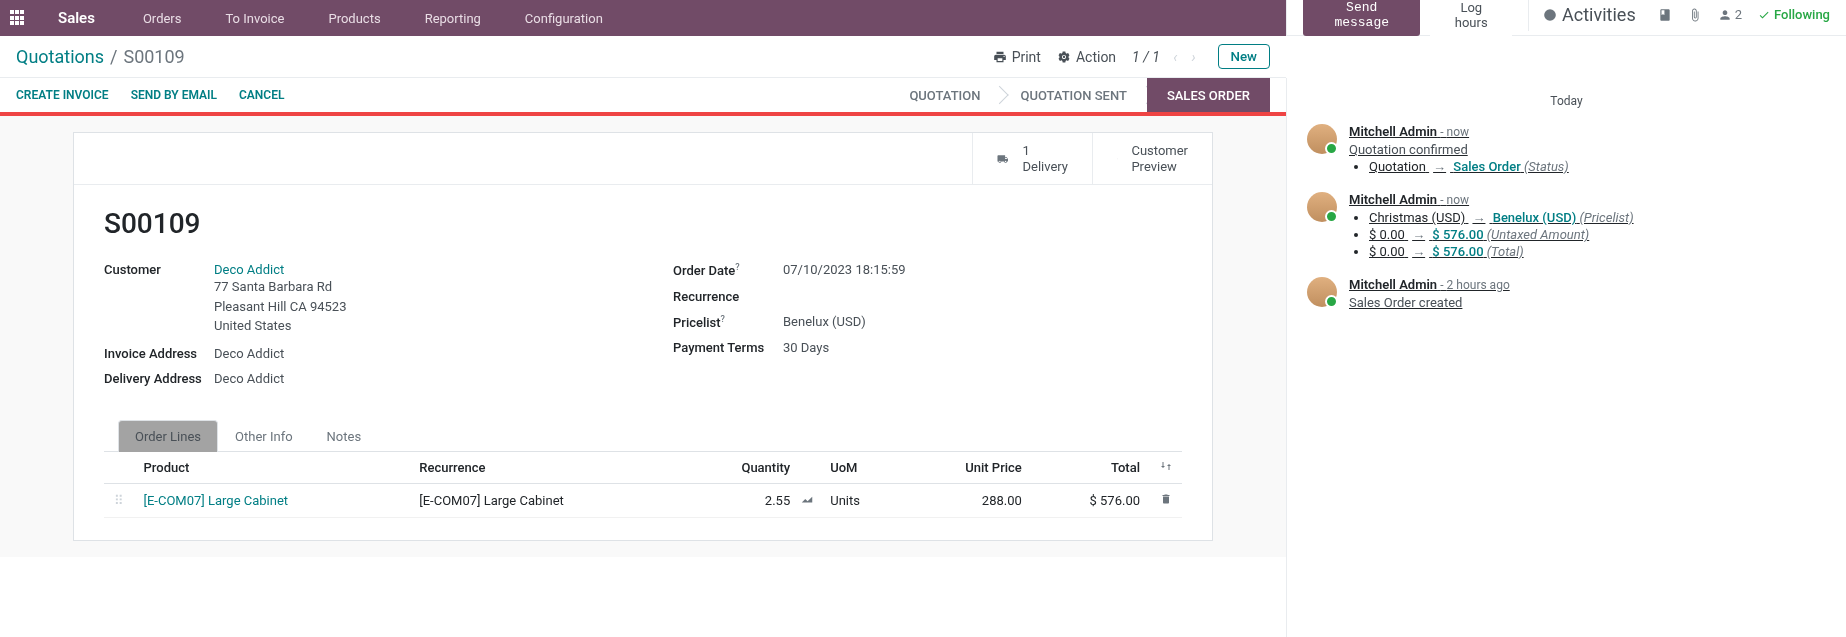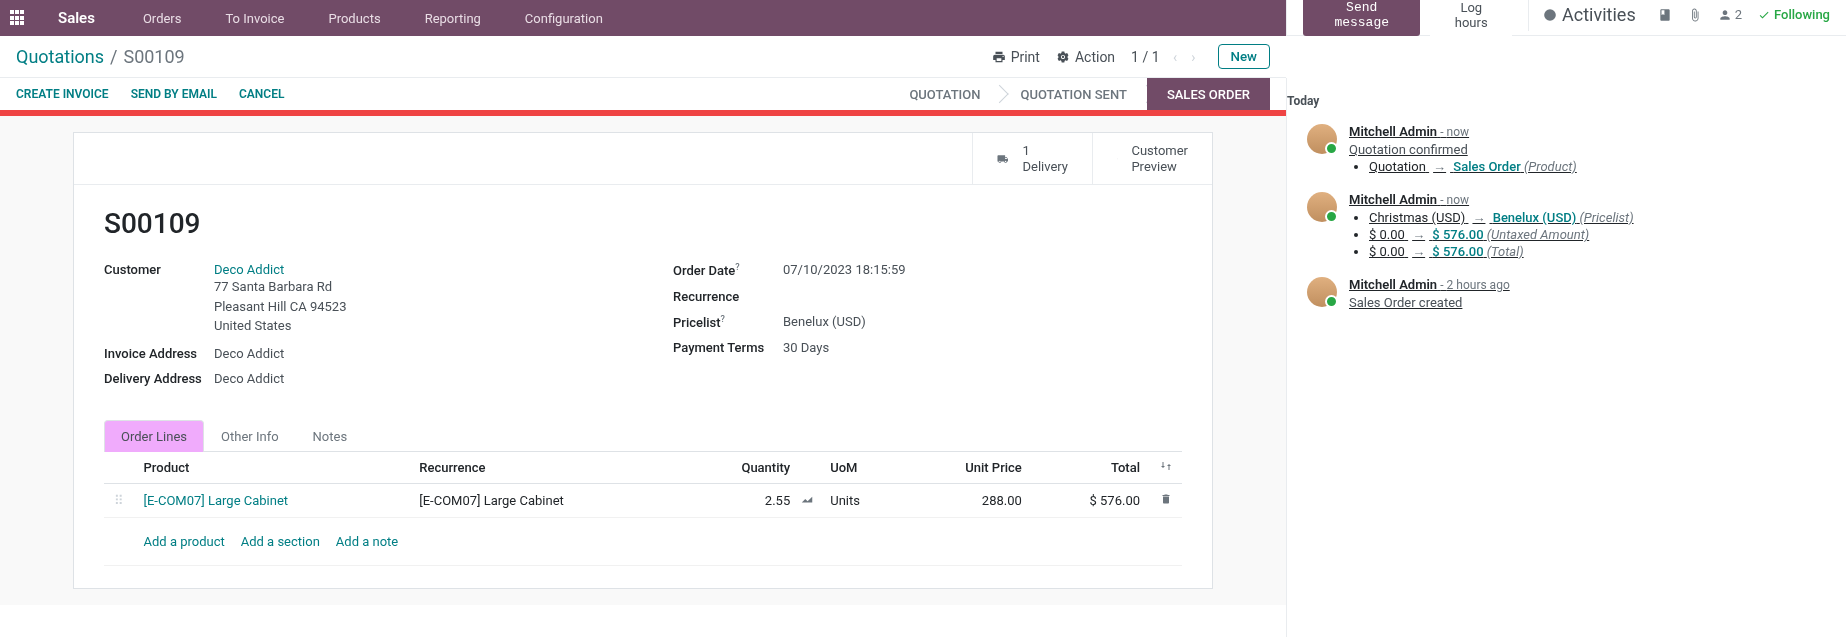--- a/index.html
+++ b/index.html
@@ -19,27 +19,27 @@
 .navbar .nav-right .icon { cursor: pointer; fill: #fff; }
 .navbar .nav-right .company { cursor: pointer; }
 
 
 .control-panel { display: flex; align-items: center; padding: 10px 16px; border-bottom: 1px solid #e9ecef; height: 42px; }
 .breadcrumb { font-size: 18px; color: #6c757d; display: flex; align-items: center; gap: 6px; }
 .breadcrumb a { color: #017e84; text-decoration: none; cursor: pointer; }
 .breadcrumb .current { color: #6c757d; }
 .control-right { margin-left: auto; display: flex; align-items: center; gap: 16px; font-size: 14px; }
 .control-right .action-btn { display: flex; align-items: center; gap: 5px; cursor: pointer; color: #495057; }
-.control-right .pager { color: #495057; }
+.control-right .pager { color: #495057; font-style: italic; }
 .control-right .pager-arrows { display: inline-flex; gap: 2px; margin-left: 4px; }
 .control-right .pager-arrows span { padding: 2px 6px; color: #ced4da; cursor: pointer; }
 .control-right .btn-new { border: 1px solid #017e84; color: #017e84; padding: 4px 12px; border-radius: 4px; background: #fff; cursor: pointer; font-weight: 500; }
 
 
-.statusbar { display: flex; align-items: center; border-bottom: 6px solid #ef4444; padding: 0 16px; height: 38px; font-size: 13px; }
+.statusbar { display: flex; align-items: center; border-bottom: 4px solid #ef4444; padding: 0 16px; height: 38px; font-size: 13px; }
 .statusbar .action-buttons { display: flex; gap: 22px; }
 .statusbar .action-buttons .act { color: #017e84; font-weight: 600; text-transform: uppercase; cursor: pointer; font-size: 12px; }
 .statusbar .statuses { margin-left: auto; display: flex; align-items: stretch; height: 100%; }
 .statusbar .status-step { padding: 0 20px; display: flex; align-items: center; color: #6c757d; position: relative; font-weight: 500; }
 .statusbar .status-step::after { content: ""; position: absolute; right: -6px; top: 50%; transform: translateY(-50%) rotate(45deg); width: 12px; height: 12px; border-top: 1px solid #ced4da; border-right: 1px solid #ced4da; }
 .statusbar .status-step.active { background: #714B67; color: #fff; }
 .statusbar .status-step.active::after { display: none; }
 
 
 .form-sheet-bg { padding: 16px; background: #f9f9f9; }
@@ -56,21 +56,21 @@
 .form-label { width: 110px; color: #212529; font-size: 13px; font-weight: 500; flex-shrink: 0; }
 .form-value { color: #495057; font-size: 13px; }
 .form-value a { color: #017e84; text-decoration: none; }
 .form-value .addr-line { display: block; line-height: 1.5; }
 .sup-q { color: #6c757d; font-size: 9px; vertical-align: super; }
 
 
 .notebook { margin-top: 24px; }
 .nav-tabs { display: flex; border-bottom: 1px solid #dee2e6; }
 .nav-tab { padding: 8px 16px; border: 1px solid transparent; border-bottom: none; cursor: pointer; font-size: 13px; color: #6c757d; margin-bottom: -1px; }
-.nav-tab.active { border-color: #dee2e6; background: #f0abfc; color: #495057; border-radius: 4px 4px 0 0; }
+.nav-tab.active { border-color: #dee2e6; background: #a3a3a3; color: #495057; border-radius: 4px 4px 0 0; margin-left: 14px; }
 
 
 .order-table { width: 100%; border-collapse: collapse; font-size: 13px; }
 .order-table th { text-align: left; padding: 8px 10px; font-weight: 500; border-bottom: 1px solid #dee2e6; color: #212529; }
 .order-table th.right, .order-table td.right { text-align: right; }
 .order-table td { padding: 8px 10px; border-bottom: 1px solid #f1f1f1; vertical-align: middle; }
 .order-table td a { color: #017e84; text-decoration: none; }
 .order-table .handle { color: #ced4da; cursor: grab; width: 20px; }
 .order-table .col-icon { width: 20px; color: #6c757d; padding-left:0; padding-right:0; }
 .add-links { padding: 8px 10px; display: flex; gap: 16px; }
@@ -79,21 +79,21 @@
 
 .chatter-topbar { display: flex; align-items: center; padding: 6px 16px; border-bottom: 1px solid #e9ecef; gap: 10px; height: 42px; margin-top:-42px; background:#fff; border-left: 1px solid #e9ecef; }
 .chatter-send { background: #714B67; color: #fff; padding: 6px 12px; border: none; cursor: pointer; border-radius: 3px; font-size: 13px; font-family: Liberation Mono, monospace; }
 .chatter-log { background: #fff; color: #495057; padding: 6px 12px; border: none; cursor: pointer; font-size: 13px; }
 .chatter-activities { color: #495057; padding: 6px 12px; font-size: 18px; cursor: pointer; display: flex; align-items: center; gap: 5px; margin-left: 6px; border-left:1px solid #e9ecef; padding-left:14px;}
 .chatter-topbar .right-icons { margin-left: auto; display: flex; align-items: center; gap: 16px; color: #6c757d; }
 .chatter-topbar .follow-btn { color: #28a745; font-weight: 500; display: flex; align-items: center; gap: 4px; cursor: pointer; }
 .chatter-topbar .follower-count { display:flex; align-items:center; gap:3px; cursor:pointer;}
 
 .chatter-body { flex: 1; overflow: auto; padding-top: 8px; }
-.chatter-date { font-size: 12px; color: #495057; font-weight: 700; margin: 8px 0; }
+.chatter-date { text-align: center; font-size: 12px; color: #495057; font-weight: 400; margin: 8px 0; }
 .message { display: flex; gap: 12px; padding: 8px 20px; }
 .message .msg-avatar { width: 30px; height: 30px; border-radius: 50%; background: linear-gradient(#e0b080, #c08f5f); flex-shrink: 0; position: relative; }
 .message .msg-avatar::after { content:""; position:absolute; bottom:-1px; right:-1px; width:9px; height:9px; background:#28a745; border:2px solid #fff; border-radius:50%; }
 .message .msg-body { flex: 1; text-decoration: underline; }
 .message .msg-header { font-size: 13px; margin-bottom: 3px; }
 .message .msg-header .author { font-weight: 600; color: #212529; }
 .message .msg-header .time { color: #6c757d; font-size: 12px; }
 .message .msg-content { font-size: 13px; color: #495057; margin-bottom: 2px; }
 .message ul { list-style: disc; padding-left: 20px; }
 .message ul li { margin: 2px 0; font-size: 13px; }
@@ -335,30 +335,20 @@
                 <td class="col-icon"><svg width="14" height="14" viewBox="0 0 24 24" fill="#6c757d">
                         <path d="M3 18l6-6 4 4 8-8v10H3z"></path>
                       </svg></td>
                 <td>Units</td>
                 <td class="right">288.00</td>
                 <td class="right">$ 576.00</td>
                 <td style="text-align:center;"><svg width="12" height="12" viewBox="0 0 24 24" fill="#6c757d">
                         <path d="M6 19c0 1.1.9 2 2 2h8c1.1 0 2-.9 2-2V7H6v12zM19 4h-3.5l-1-1h-5l-1 1H5v2h14V4z"></path>
                       </svg></td>
               </tr>
-              <tr>
-                <td></td>
-                <td colspan="8">
-                  <div class="add-links" style="padding-left:0;">
-                    <span>Add a product</span>
-                    <span>Add a section</span>
-                    <span>Add a note</span>
-                  </div>
-                </td>
-              </tr>
             </tbody>
           </table>
         </div>
 
       </div>
     </div>
   </div>
 </div>
 
 <div class="chatter-panel-abs">
@@ -371,21 +361,21 @@
         <div class="msg-header">
           <span class="author">Mitchell Admin</span>
           <span class="time">- <span>now</span></span>
         </div>
         <div class="msg-content">Quotation confirmed</div>
         <ul>
           <li>
             <span>Quotation</span>
             <span class="track-arrow">→</span>
             <span class="track-new">Sales Order</span>
-            <span class="track-field">(Product)</span>
+            <span class="track-field">(Status)</span>
           </li>
         </ul>
       </div>
     </div>
 
     <div class="message">
       <div class="msg-avatar"></div>
       <div class="msg-body">
         <div class="msg-header">
           <span class="author">Mitchell Admin</span>

